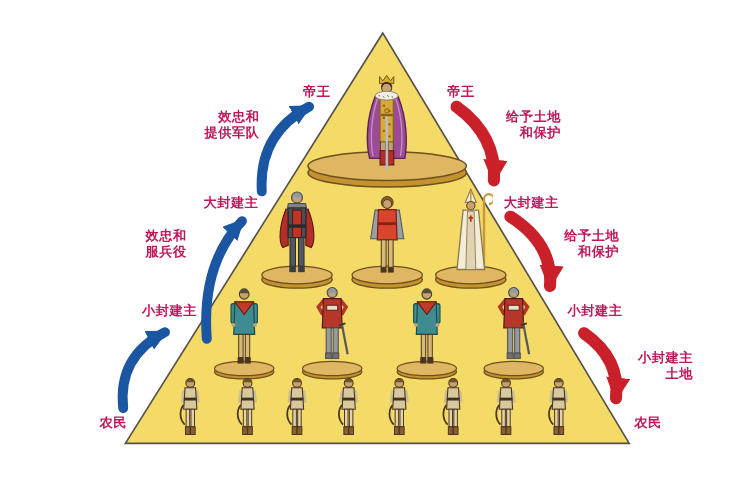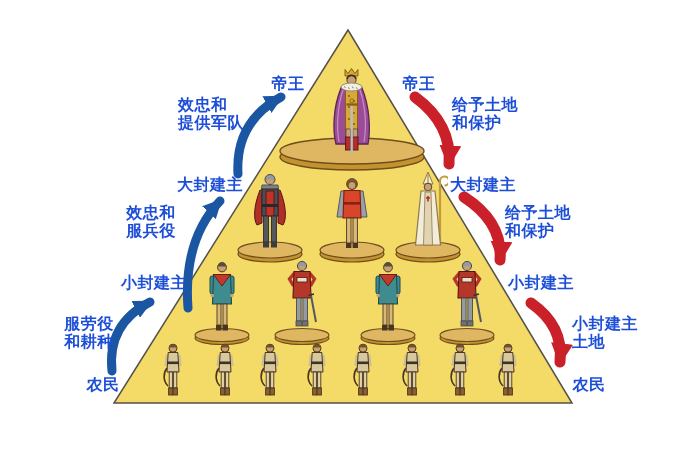--- a/index.html
+++ b/index.html
@@ -8,24 +8,24 @@
     width:674px;height:450px;
     background:#ffffff;
     font-family:"Liberation Sans",sans-serif;
     overflow:hidden;
   }
   .stage svg{position:absolute;left:0;top:0;}
   .lbl{
     position:absolute;
     transform:translate(-50%,-50%);
     white-space:pre-line;
-    text-align:left;
-    font-size:16px;
+    text-align:right;
+    font-size:12px;
     font-weight:600;
-    color:#1d4ed8;
+    color:#be185d;
     line-height:1.14;
     letter-spacing:0.5px;
   }
 </style>
 </head>
 <body>
 
 <div class="stage">
 
   <svg width="674" height="450" viewBox="0 0 674 450">
@@ -202,22 +202,20 @@
     <path d="M531,303 Q564,326 560,362" fill="none" stroke="#c9202a" stroke-width="11" stroke-linecap="round" marker-end="url(#head-red)"></path>
   </svg>
 
   <div class="lbl" style="left:288px;top:84px">帝王</div>
   <div class="lbl" style="left:211px;top:114px">效忠和
 提供军队</div>
   <div class="lbl" style="left:210px;top:185px">大封建主</div>
   <div class="lbl" style="left:151px;top:222px">效忠和
 服兵役</div>
   <div class="lbl" style="left:154px;top:283px">小封建主</div>
-  <div class="lbl" style="left:89px;top:333px">服劳役
-和耕种</div>
   <div class="lbl" style="left:103px;top:385px">农民</div>
 
   <div class="lbl" style="left:419px;top:84px">帝王</div>
   <div class="lbl" style="left:485px;top:114px">给予土地
 和保护</div>
   <div class="lbl" style="left:483px;top:185px">大封建主</div>
   <div class="lbl" style="left:538px;top:222px">给予土地
 和保护</div>
   <div class="lbl" style="left:541px;top:283px">小封建主</div>
   <div class="lbl" style="left:605px;top:333px">小封建主

